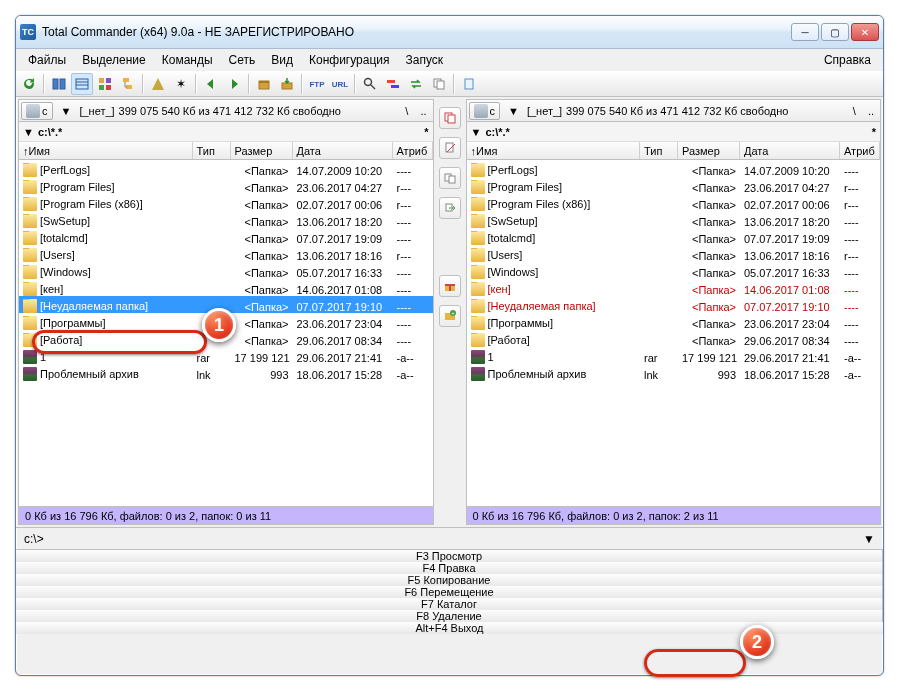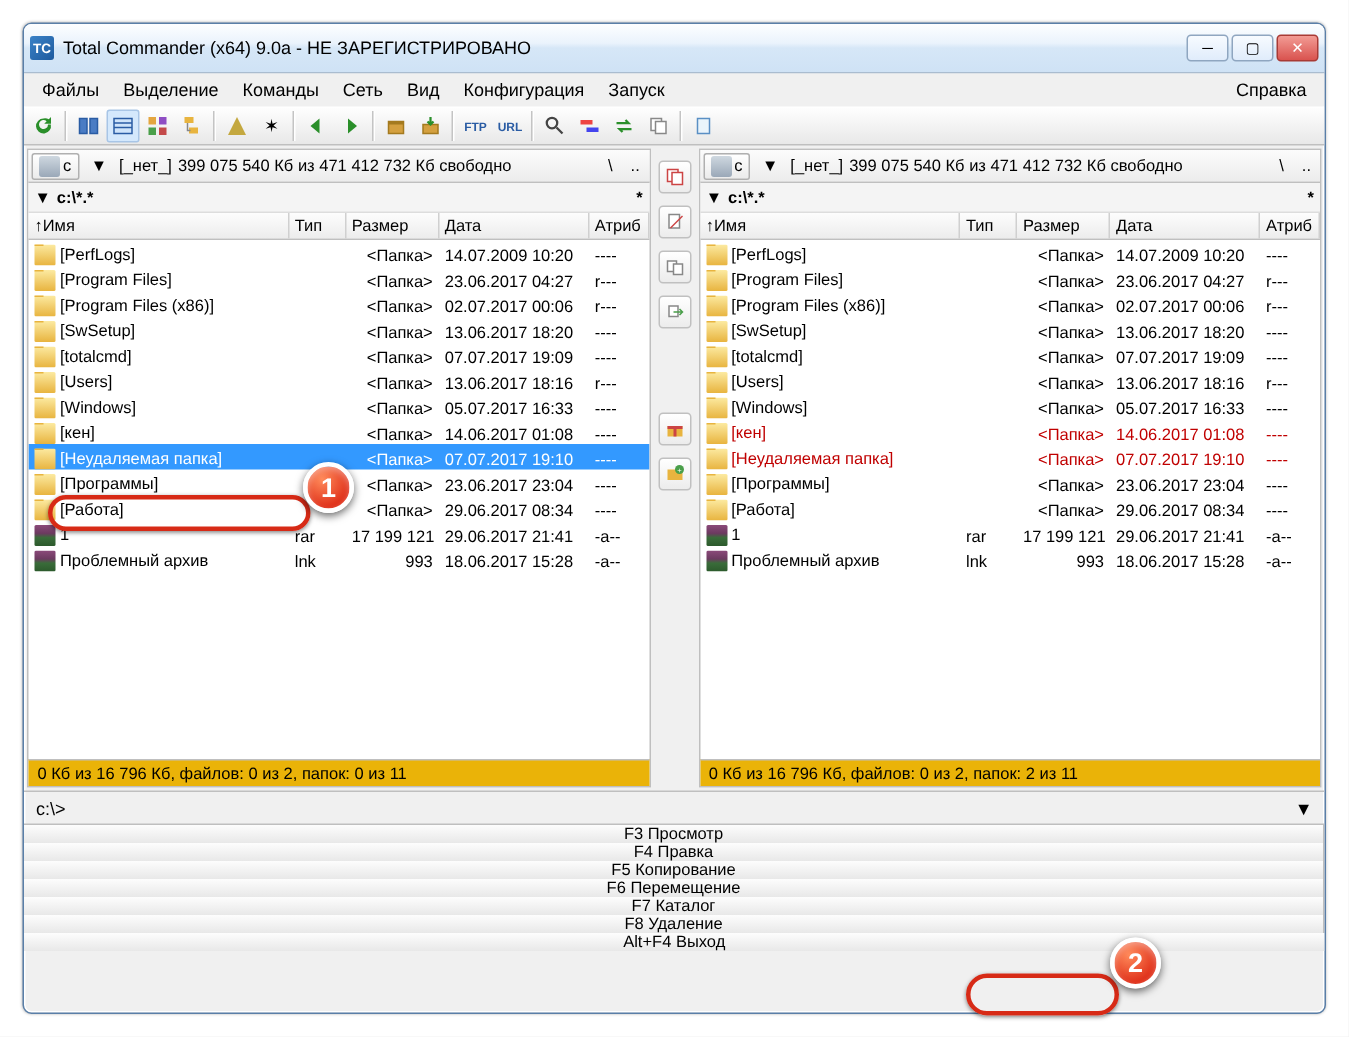--- a/index.html
+++ b/index.html
@@ -32,21 +32,21 @@
 .filelist { flex:1; overflow:auto; font-size:11px; }
 .row { display:flex; height:17px; align-items:flex-end; cursor:pointer; }
 .row.sel { background:#3399ff; color:#fff; }
 .row.red { color:#c00000; }
 .row > div { padding:0 4px; white-space:nowrap; overflow:hidden; }
 .c-name{ display:flex; align-items:center; gap:3px;}
 .ico { width:14px; height:14px; flex-shrink:0; }
 .ico.folder { background: linear-gradient(to bottom,#fceaa1,#e8b43f); border-radius:1px; position:relative; }
 .ico.folder::before{content:""; position:absolute; top:-2px; left:0; width:6px; height:3px; background:#e8b43f; border-radius:1px 1px 0 0;}
 .ico.rar { background: linear-gradient(to bottom,#8b4a7a 0%,#6c3a60 40%,#3a6c3a 60%,#2c5a2c 100%); border-radius:1px;}
-.statusbar { height:18px; border-top:1px solid #bfbfbf; background:#eab308; font-size:11px; padding:2px 6px; display:flex; align-items:center;}
+.statusbar { height:18px; border-top:1px solid #bfbfbf; background:#c4b5fd; font-size:11px; padding:2px 6px; display:flex; align-items:center;}
 .midbar { width:28px; display:flex; flex-direction:column; align-items:center; padding-top:10px; gap:8px;}
 .midbtn{ width:22px; height:22px; display:flex;align-items:center;justify-content:center; border:1px solid #c0c0c0; background:linear-gradient(to bottom,#fff,#ececec); border-radius:3px; cursor:pointer; font-size:11px;}
 .cmdline { height:22px; display:flex; align-items:center; font-size:12px; padding:0 8px; gap:6px; border-top:1px solid #bfbfbf;}
 .cmdline input{flex:1; border:none; background:transparent; font-size:12px; outline:none;}
 .fkeys { height:24px; display:flex; border-top:1px solid #bfbfbf;flex-direction:column;}
 .fkey { flex:1; display:flex; align-items:center; justify-content:center; font-size:11px; border-right:1px solid #bfbfbf; background:linear-gradient(to bottom,#fdfdfd,#e8e8e8); cursor:pointer;}
 .fkey:last-child{border-right:none;}
 .callout { position:absolute; width:34px; height:34px; border-radius:50%; background:radial-gradient(circle at 35% 30%,#ff8a5a,#e0321b 70%); border:3px solid #fff; box-shadow:0 2px 6px rgba(0,0,0,.6), inset 0 2px 4px rgba(255,255,255,.4); color:#fff; font-weight:bold; font-size:18px; display:flex; align-items:center; justify-content:center; z-index:20; pointer-events:none;}
 .callout-ring { position:absolute; border:3px solid #d72a16; border-radius:14px; box-shadow:0 1px 3px rgba(0,0,0,.5); z-index:19; pointer-events:none;}
 

